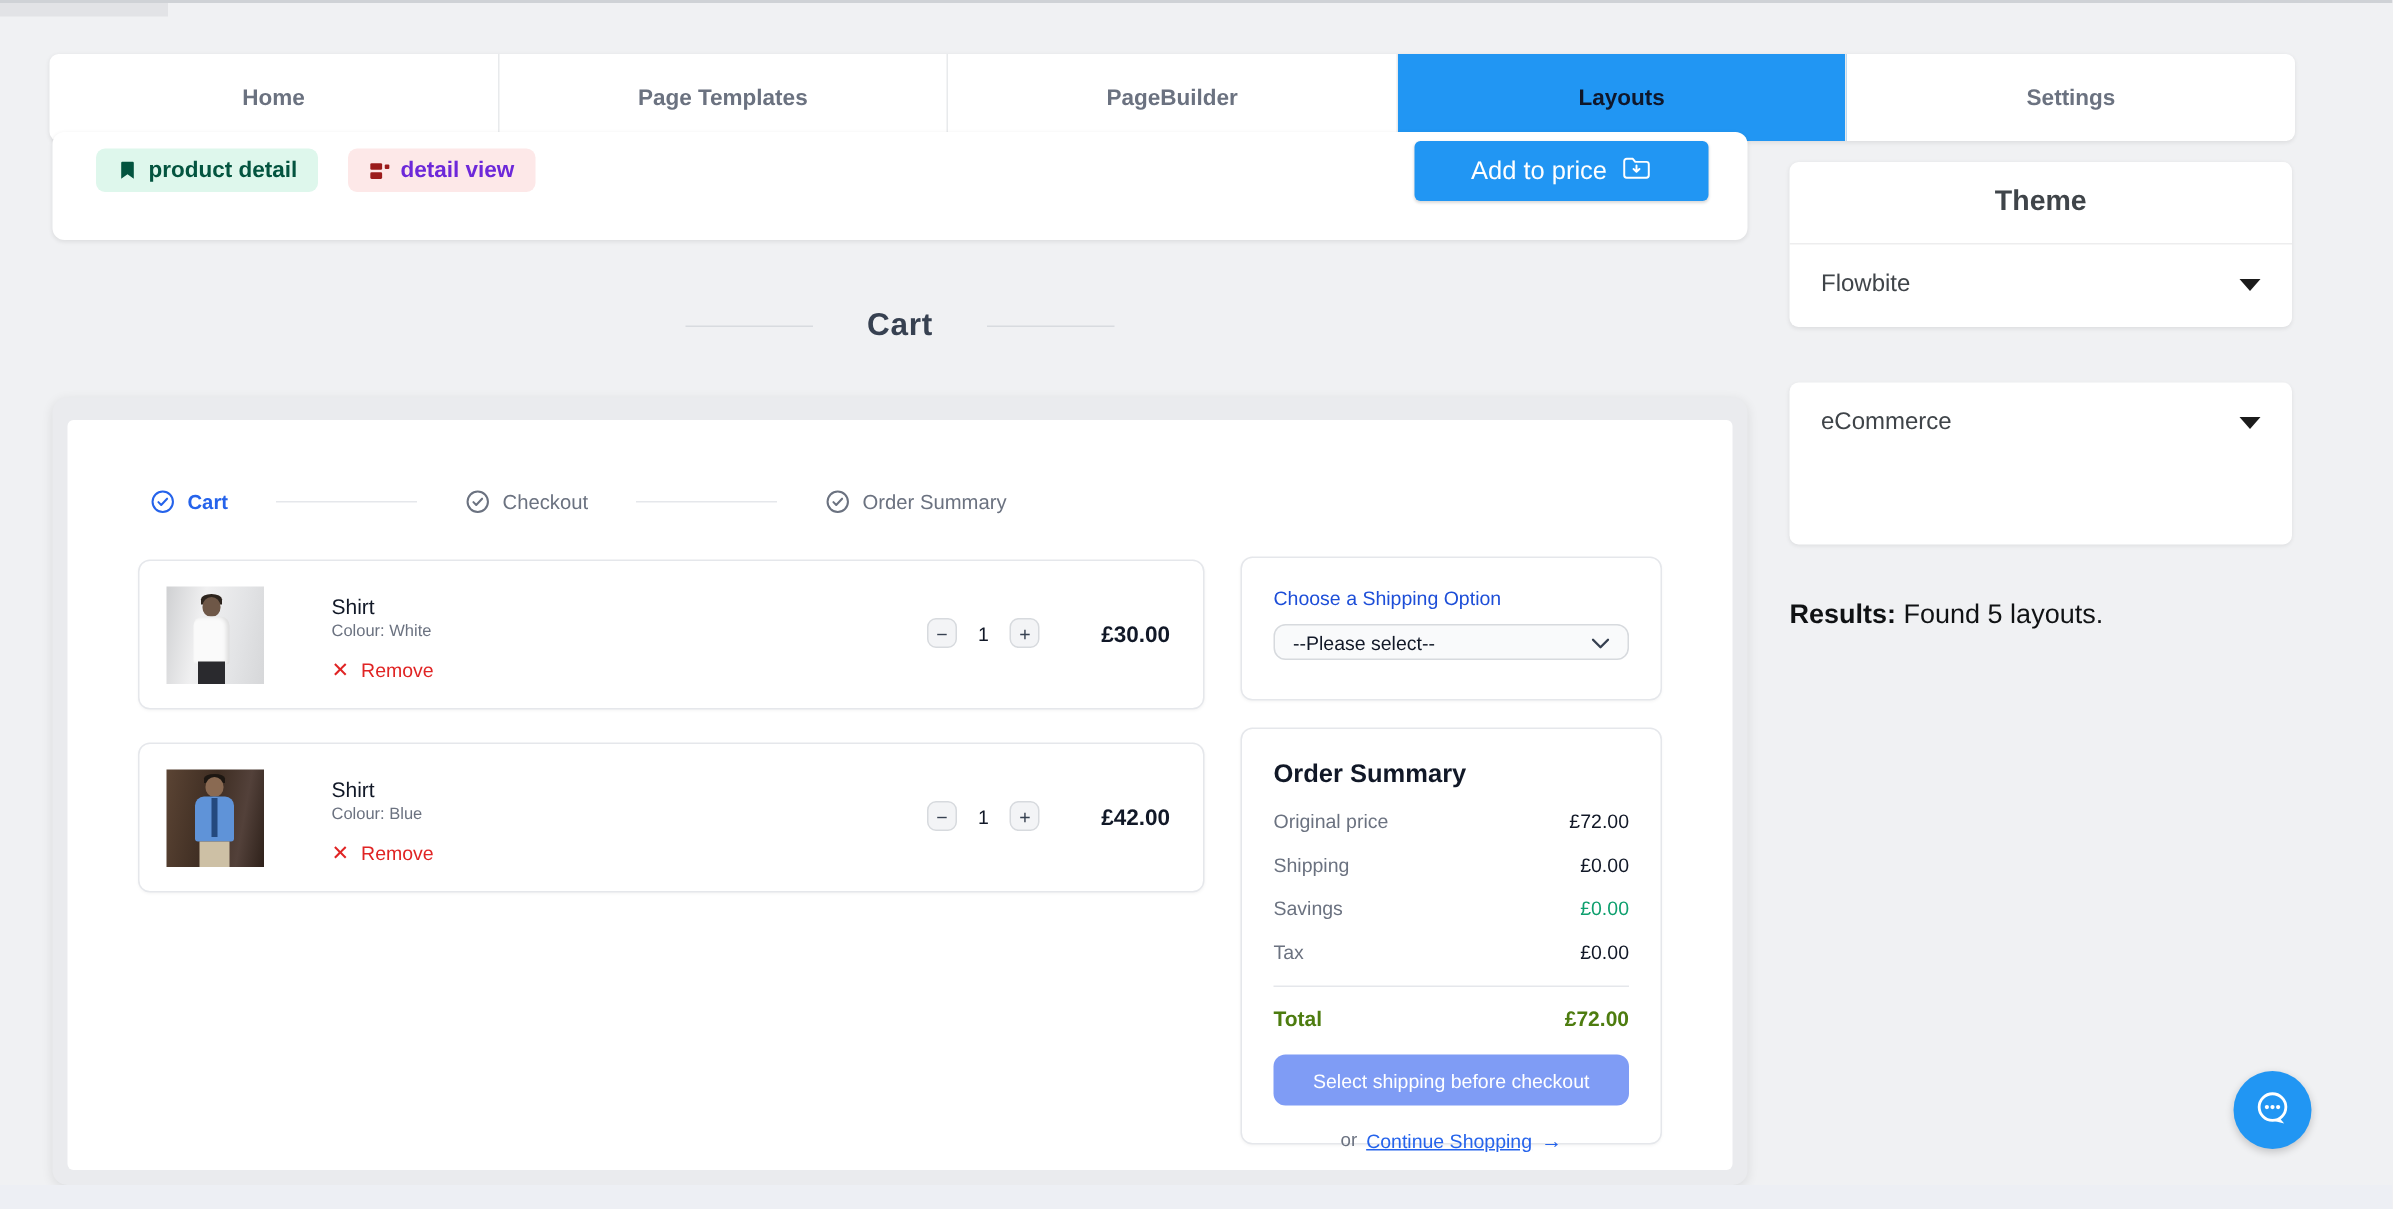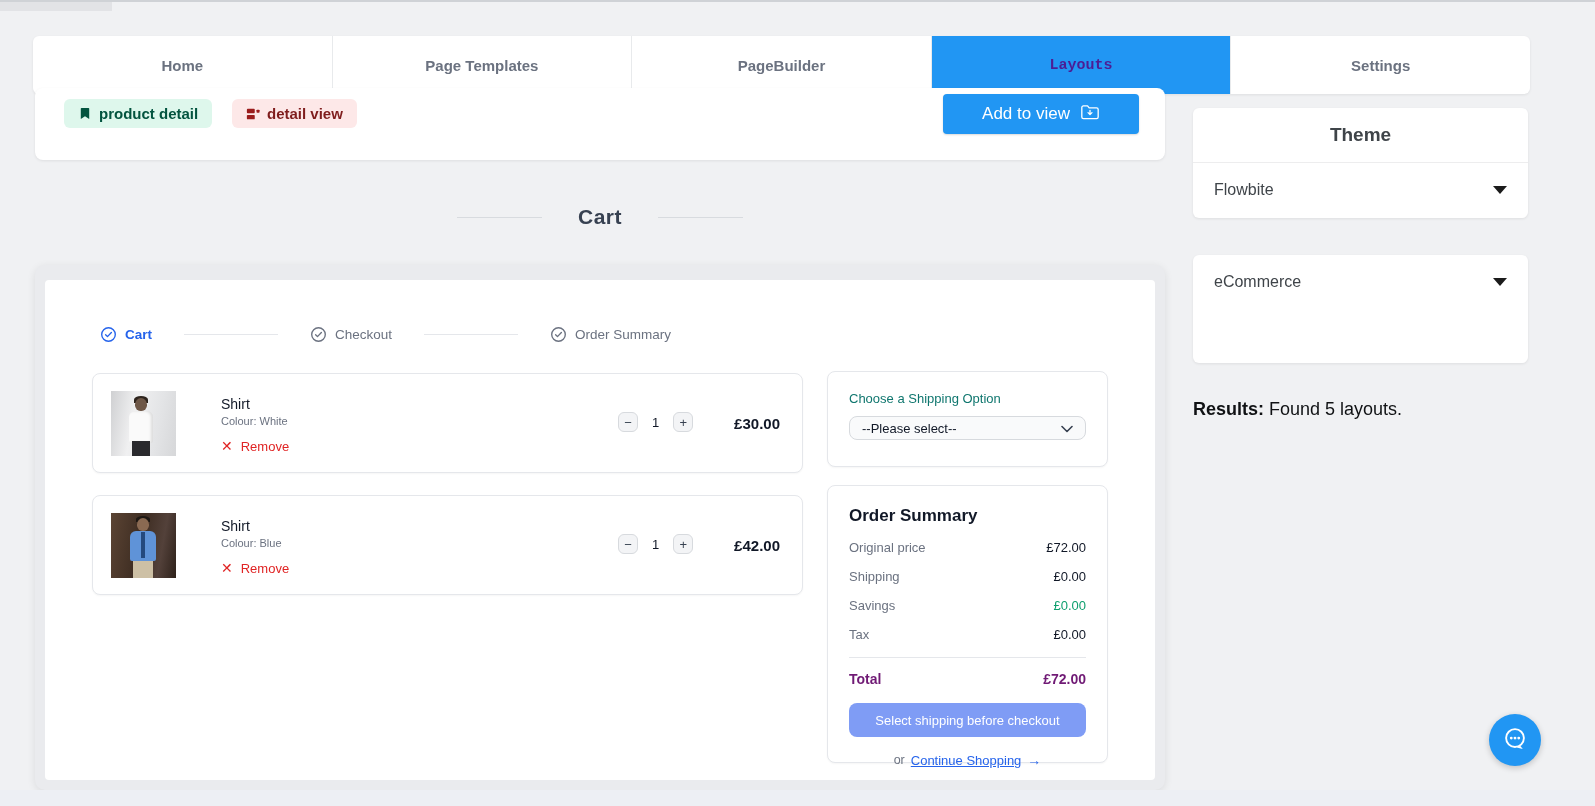--- a/index.html
+++ b/index.html
@@ -18,35 +18,35 @@
     position: absolute; left: 33px; top: 36px; width: 1497px; height: 58px;
     background: #fff; border-radius: 6px; box-shadow: 0 1px 3px rgba(0,0,0,.08);
     display: flex; overflow: hidden;
   }
   .nav-tab {
     flex: 1; display: flex; align-items: center; justify-content: center;
     font-size: 15px; font-weight: bold; color: #6b7280; cursor: pointer;
     border-right: 1px solid #e8eaec;
   }
   .nav-tab:last-child { border-right: none; }
-  .nav-tab.active { background: #2196f3; color: #4c1d95; font-family: Liberation Mono, monospace; }
+  .nav-tab.active { background: #2196f3; color: #0f172a; }
 
   
   .toolbar-card {
     position: absolute; left: 35px; top: 88px; width: 1130px; height: 72px;
     background: #fff; border-radius: 8px; box-shadow: 0 1px 3px rgba(0,0,0,.08);
   }
   .tag-badge {
     position: absolute; top: 11px; height: 29px;
     display: inline-flex; align-items: center; gap: 7px;
     padding: 0 14px; border-radius: 6px;
     font-size: 15px; font-weight: bold;
   }
   .tag-green { left: 29px; background: #def7ec; color: #03543f; }
-  .tag-red   { left: 197px; background: #fde8e8; color: #7f1d1d; }
+  .tag-red   { left: 197px; background: #fde8e8; color: #6d28d9; }
   .tag-badge svg { display: block; }
   .add-site-btn {
     position: absolute; right: 26px; top: 6px; width: 196px; height: 40px;
     background: #2196f3; border: none; border-radius: 4px;
     color: #fff; font-family: "Liberation Sans", sans-serif; font-size: 17px;
     display: flex; align-items: center; justify-content: center; gap: 10px;
     cursor: pointer; box-shadow: 0 1px 2px rgba(0,0,0,.15);
   }
 
   
@@ -115,41 +115,41 @@
   }
   .qty-value { font-size: 13px; color: #111827; }
   .item-price { position: absolute; right: 22px; top: 41px; font-size: 15px; font-weight: bold; color: #111827; }
 
   
   .shipping-card {
     position: absolute; left: 782px; top: 91px; width: 281px; height: 96px;
     border: 1px solid #e5e7eb; border-radius: 8px; background: #fff;
     box-shadow: 0 1px 2px rgba(0,0,0,.04); padding: 19px 21px;
   }
-  .shipping-label { font-size: 13px; color: #0f766e; }
+  .shipping-label { font-size: 13px; color: #1d4ed8; }
   .shipping-select {
     margin-top: 10px; width: 100%; height: 24px;
     background: #f9fafb; border: 1px solid #d7dade; border-radius: 8px;
     display: flex; align-items: center; justify-content: space-between;
     padding: 0 12px; font-size: 13px; color: #111827; cursor: pointer;
   }
 
   
   .summary-card {
     position: absolute; left: 782px; top: 205px; width: 281px; height: 278px;
     border: 1px solid #e5e7eb; border-radius: 8px; background: #fff;
     box-shadow: 0 1px 2px rgba(0,0,0,.04); padding: 20px 21px;
   }
   .summary-title { font-size: 17px; font-weight: bold; color: #111827; }
   .sum-row { display: flex; justify-content: space-between; margin-top: 14px; font-size: 13px; }
   .sum-row .lbl { color: #6b7280; }
   .sum-row .val { color: #111827; }
   .sum-row .val.green { color: #0e9f6e; }
   .sum-divider { height: 1px; background: #e5e7eb; margin: 15px 0 0; }
-  .sum-total { display: flex; justify-content: space-between; margin-top: 13px; font-size: 14px; font-weight: bold; color: #701a75; }
+  .sum-total { display: flex; justify-content: space-between; margin-top: 13px; font-size: 14px; font-weight: bold; color: #4d7c0f; }
   .checkout-btn {
     margin-top: 16px; width: 100%; height: 34px;
     background: #7f9cf5; border: none; border-radius: 8px;
     color: #fff; font-size: 13px; font-family: "Liberation Sans", sans-serif; cursor: not-allowed;
   }
   .continue-row { margin-top: 15px; display: flex; align-items: center; justify-content: center; gap: 6px; font-size: 12.5px; }
   .continue-row .or { color: #6b7280; }
   .continue-link { color: #2563eb; text-decoration: underline; font-size: 13px; cursor: pointer; }
   .continue-arrow { color: #2563eb; font-size: 14px; }
 
@@ -210,21 +210,21 @@
     <span>
       <svg width="14" height="14" viewBox="0 0 16 16" fill="#9b1c1c">
           <rect x="1" y="2" width="9" height="5" rx="1"></rect>
           <rect x="1" y="9" width="9" height="5" rx="1"></rect>
           <rect x="12" y="3" width="3.5" height="3.5" rx="0.8"></rect>
         </svg>
     </span>
     <span>detail view</span>
   </span>
   <button class="add-site-btn">
-    <span>Add to view</span>
+    <span>Add to price</span>
     <span>
       <svg width="20" height="18" viewBox="0 0 24 22" fill="none" stroke="#fff" stroke-width="1.6" stroke-linejoin="round" stroke-linecap="round">
         <path d="M2 5.5a2 2 0 0 1 2-2h5l2 2.5h9a2 2 0 0 1 2 2V17a2 2 0 0 1-2 2H4a2 2 0 0 1-2-2V5.5z"></path>
         <path d="M12 9v5M9.6 11.8L12 14.2l2.4-2.4"></path>
       </svg>
     </span>
   </button>
 </section>
 
 <div class="cart-heading-row">

